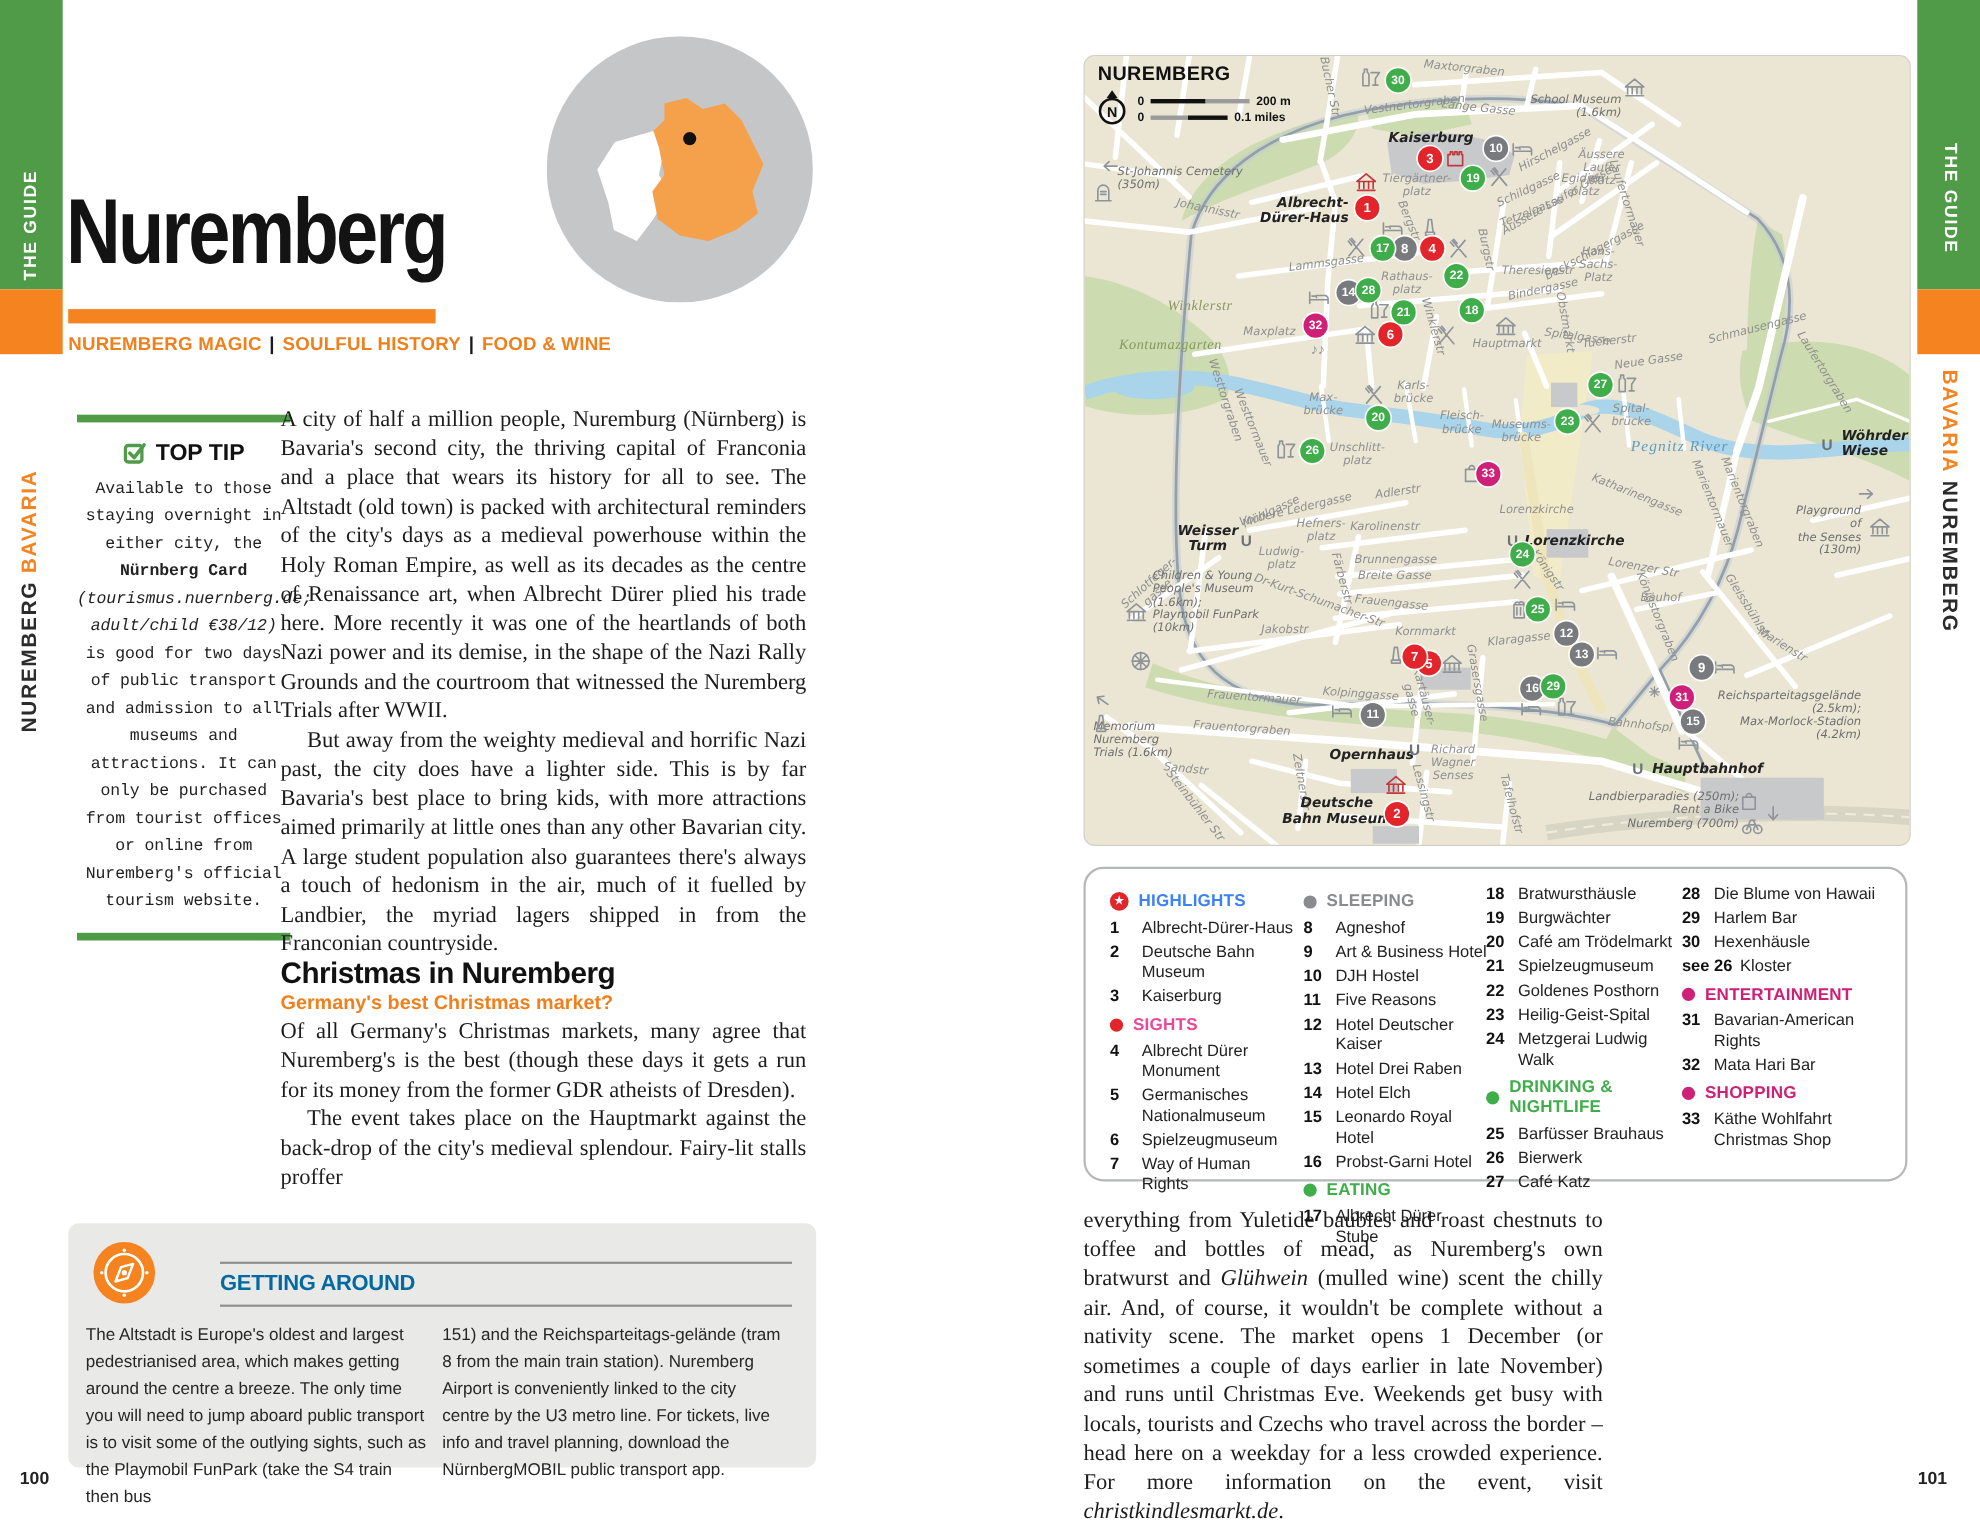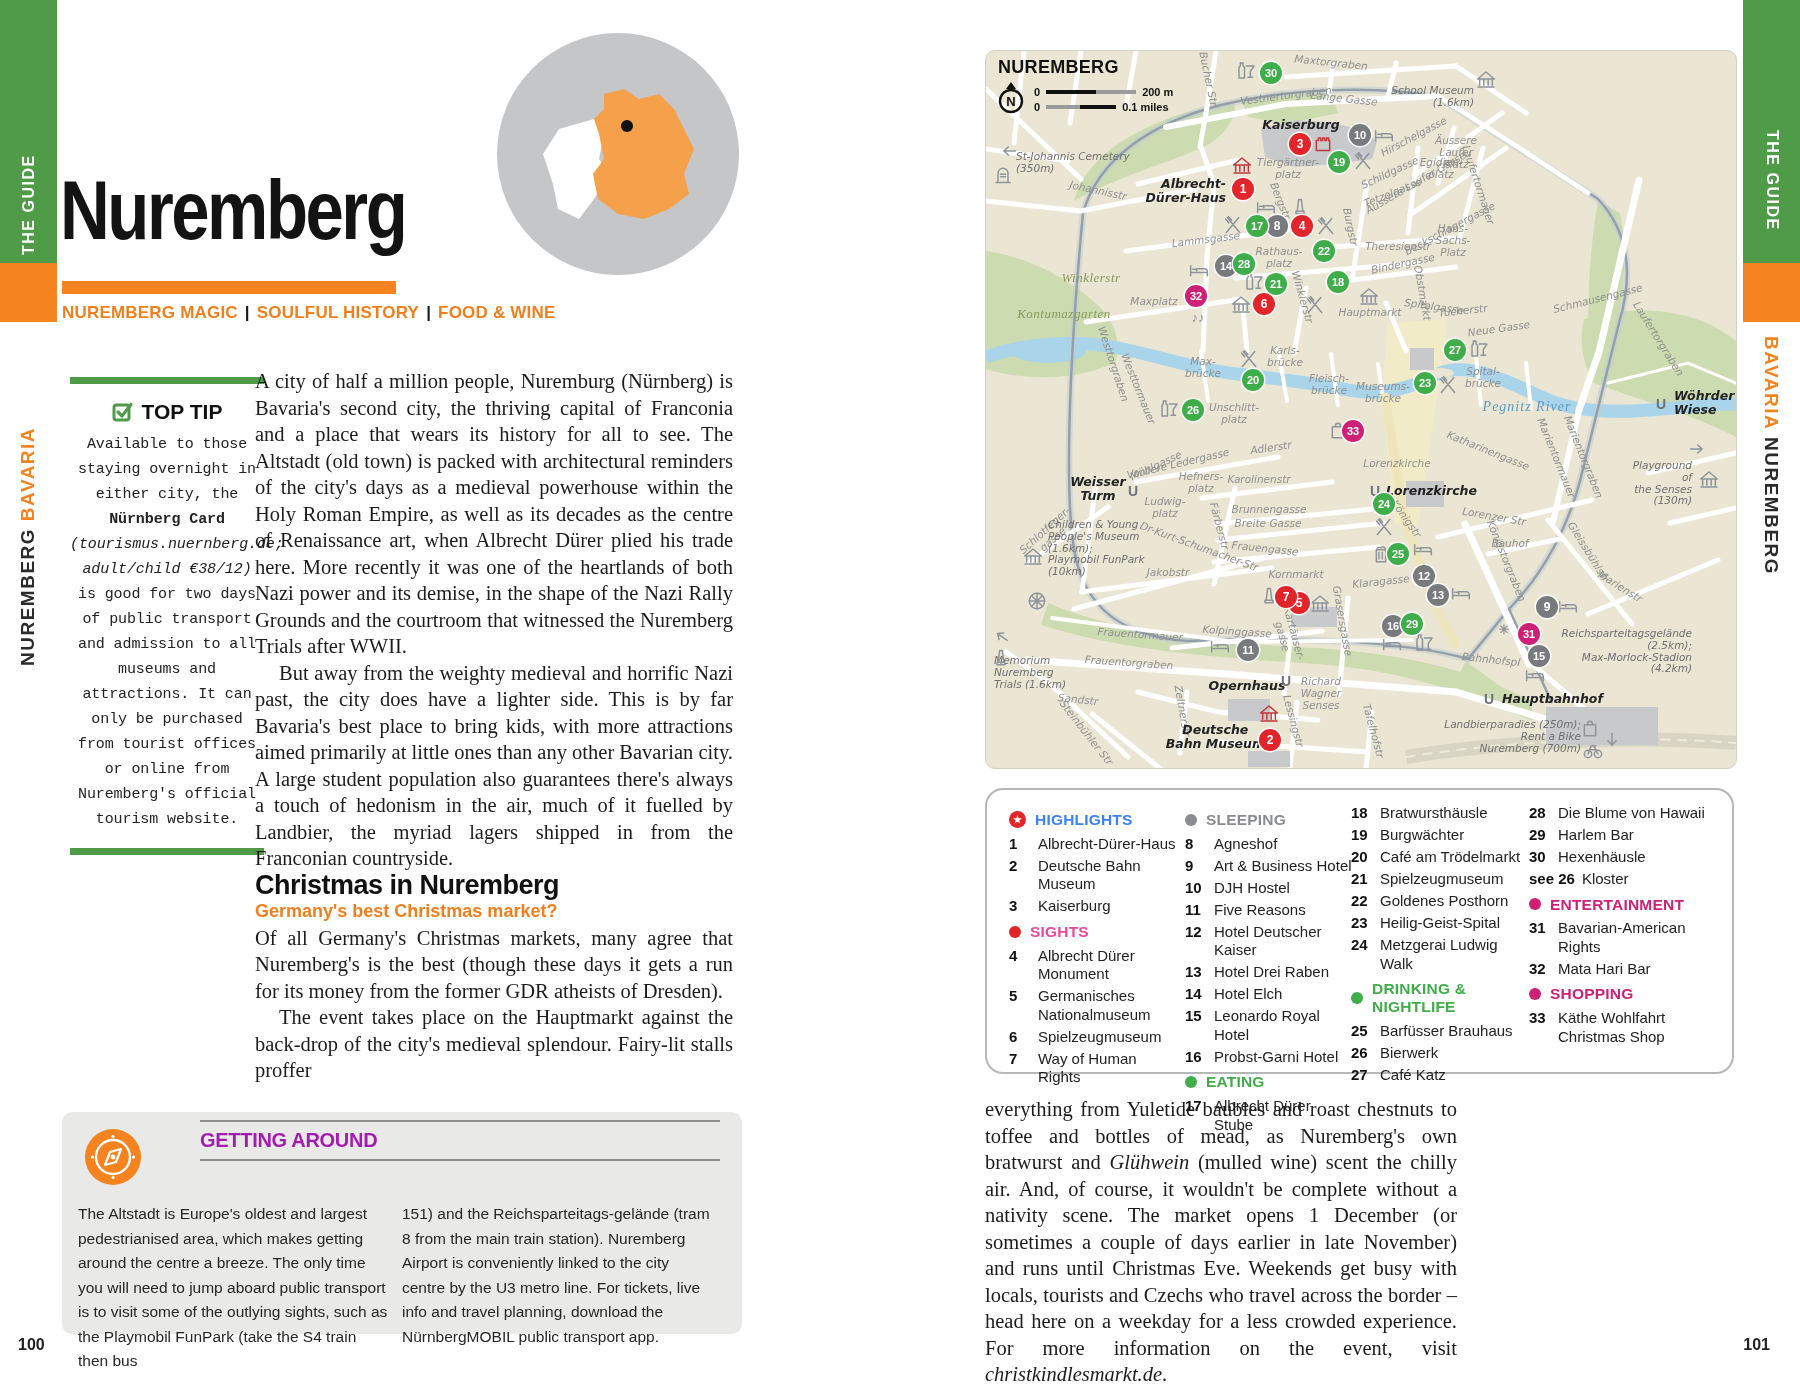--- a/index.html
+++ b/index.html
@@ -40,22 +40,22 @@
            text-align:justify;color:#1c1c1c;}
   .bodycol p{margin:0;}
   .bodycol p.indent{text-indent:24px;}
   .sechead{font-family:"Liberation Sans",sans-serif;font-size:27px;font-weight:bold;color:#111;
            margin:24px 0 6px 0;letter-spacing:-0.5px;text-align:left;text-indent:0;}
   .subhead{font-family:"Liberation Sans",sans-serif;font-size:18px;font-weight:bold;color:#f0801d;
            margin:0 0 10px 0;text-align:left;text-indent:0;}
 
   .gabox{position:absolute;left:62px;top:1112px;width:680px;height:222px;background:#e9e9e7;border-radius:10px;}
   .gaicon{position:absolute;left:22px;top:16px;width:58px;height:58px;}
-  .gahead{position:absolute;left:138px;top:8px;width:520px;border-top:2px solid #8f8f8f;border-bottom:2px solid #8f8f8f;
-          padding:7px 0;font-size:20px;font-weight:bold;letter-spacing:-0.3px;color:#a21caf;}
+  .gahead{position:absolute;left:138px;top:35px;width:520px;border-top:2px solid #8f8f8f;border-bottom:2px solid #8f8f8f;
+          padding:7px 0;font-size:20px;font-weight:bold;letter-spacing:-0.3px;color:#0369a1;}
   .gacol{position:absolute;top:90px;width:312px;font-size:15.5px;line-height:24.5px;color:#262626;}
   .gacol.c1{left:16px;} .gacol.c2{left:340px;}
 
   .pnum{position:absolute;font-size:16px;font-weight:bold;color:#222;}
 
   
   .map{position:absolute;left:985px;top:50px;width:750px;height:717px;background:#ebe6d3;
        border:1px solid #d2d0c6;border-radius:10px;overflow:hidden;}
   .map svg.base{position:absolute;left:0;top:0;}
   .maptitle{position:absolute;left:12px;top:6px;font-size:18px;font-weight:bold;letter-spacing:0.3px;color:#111;}

